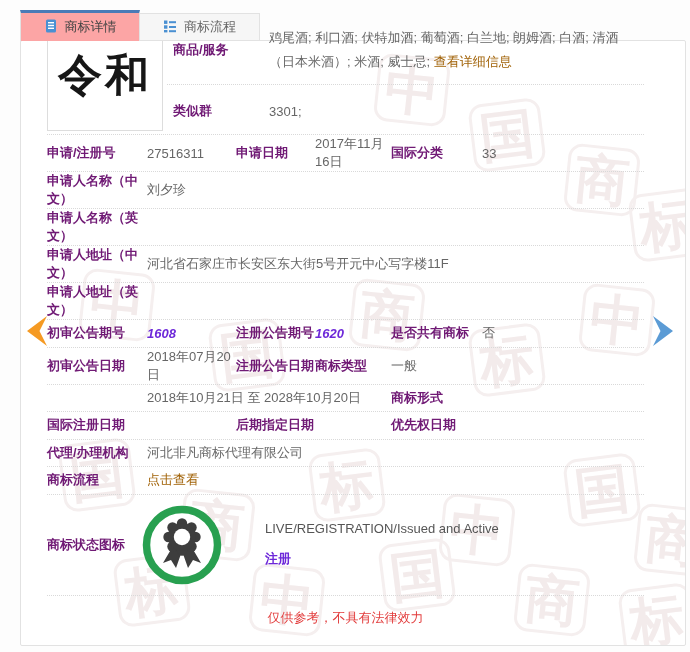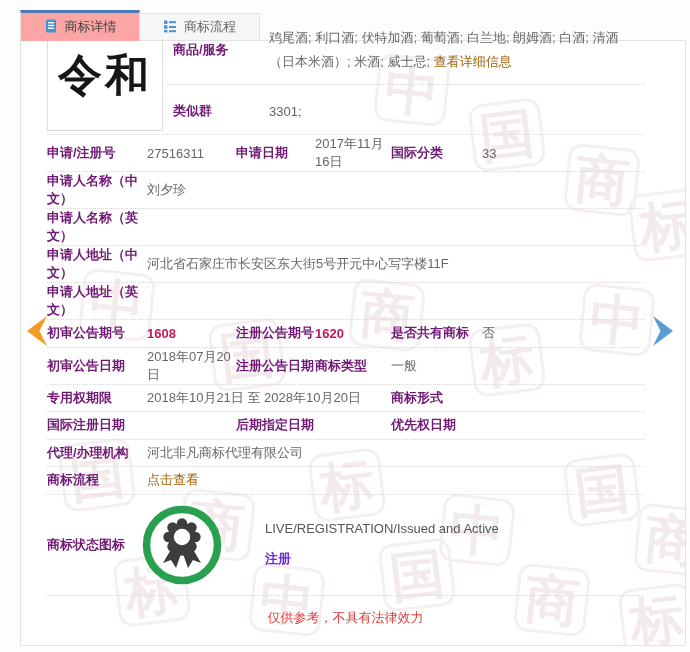--- a/index.html
+++ b/index.html
@@ -37,21 +37,21 @@
   .topright{flex:1;display:flex;flex-direction:column;padding-left:4px;}
   .goods{display:flex;align-items:center;padding:6px 0 10px;border-bottom:1px dotted #d9d9d9;}
   .goods-lbl{width:96px;flex:none;padding-left:6px;}
   .goods-val{flex:1;line-height:24px;}
   .similar{display:flex;align-items:center;padding:17px 0 14px;}
   
   .frow{display:grid;grid-template-columns:100px 89px 79px 76px 91px 1fr;
        align-items:center;min-height:26.5px;border-bottom:1px dotted #d9d9d9;}
   .sp5{grid-column:2 / -1;}
   .sp3{grid-column:2 / 5;}
-  .bold{font-weight:bold;color:#be185d;}
+  .bold{font-weight:bold;color:#6d28d9;font-style:italic;}
   
   .statusrow{display:flex;align-items:center;padding:9px 0;border-bottom:1px dotted #d9d9d9;}
   .status-lbl{width:100px;flex:none;}
   .badge{width:82px;height:82px;flex:none;margin-left:-6px;}
   .status-text{margin-left:42px;}
   .status-line1{color:#555;margin-bottom:14px;}
   .status-line2{color:#6d28d9;font-weight:bold;}
   
   .note{text-align:center;color:#e23c3c;padding:13px 0 18px;}
   
@@ -172,21 +172,20 @@
 
   <div class="frow">
     <span class="lbl">初审公告日期</span>
     <span class="val">2018年07月20日</span>
     <span class="lbl">注册公告日期</span>
     <span class="lbl">商标类型</span>
     <span class="val">一般</span>
   </div>
 
   <div class="frow">
-    <span class="lbl">专用权期限</span>
     <span class="val sp3">2018年10月21日 至 2028年10月20日</span>
     <span class="lbl">商标形式</span>
     <span class="val"></span>
   </div>
 
   <div class="frow">
     <span class="lbl">国际注册日期</span>
     <span class="val"></span>
     <span class="lbl">后期指定日期</span>
     <span class="val"></span>

